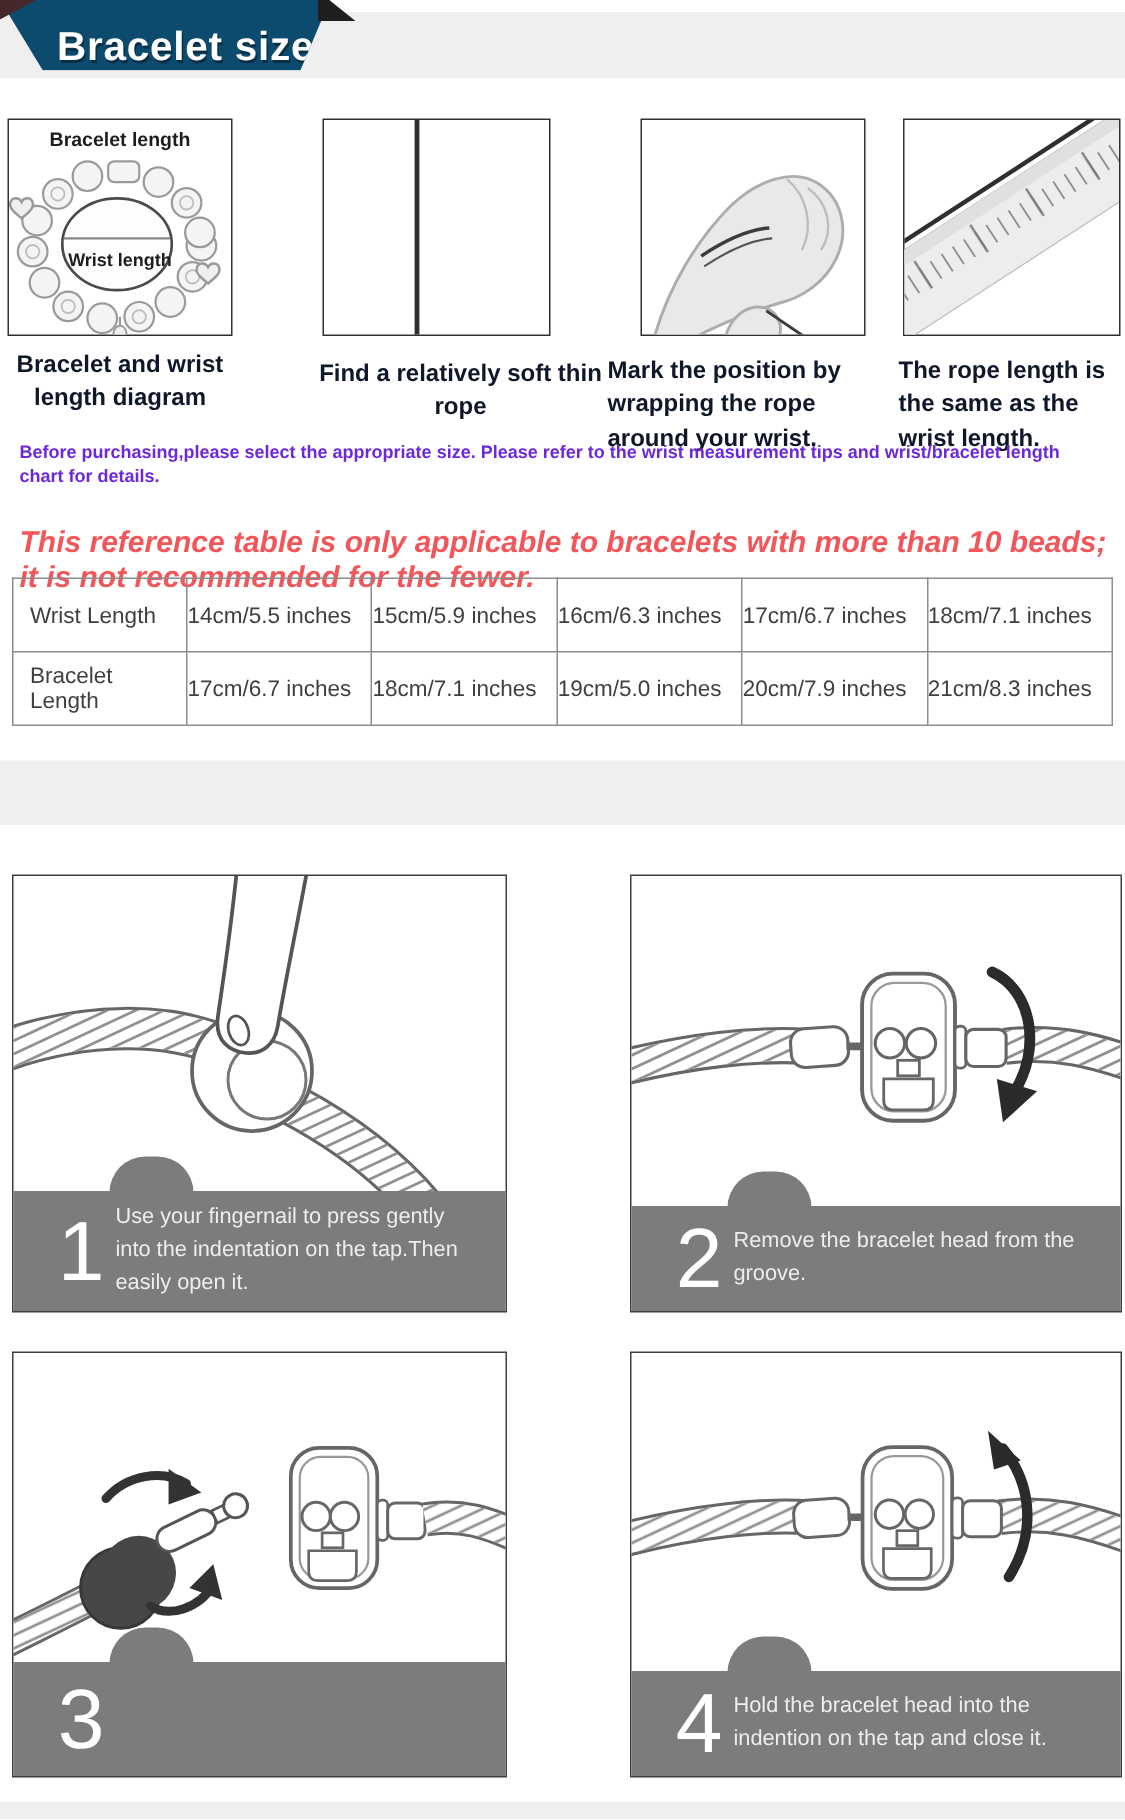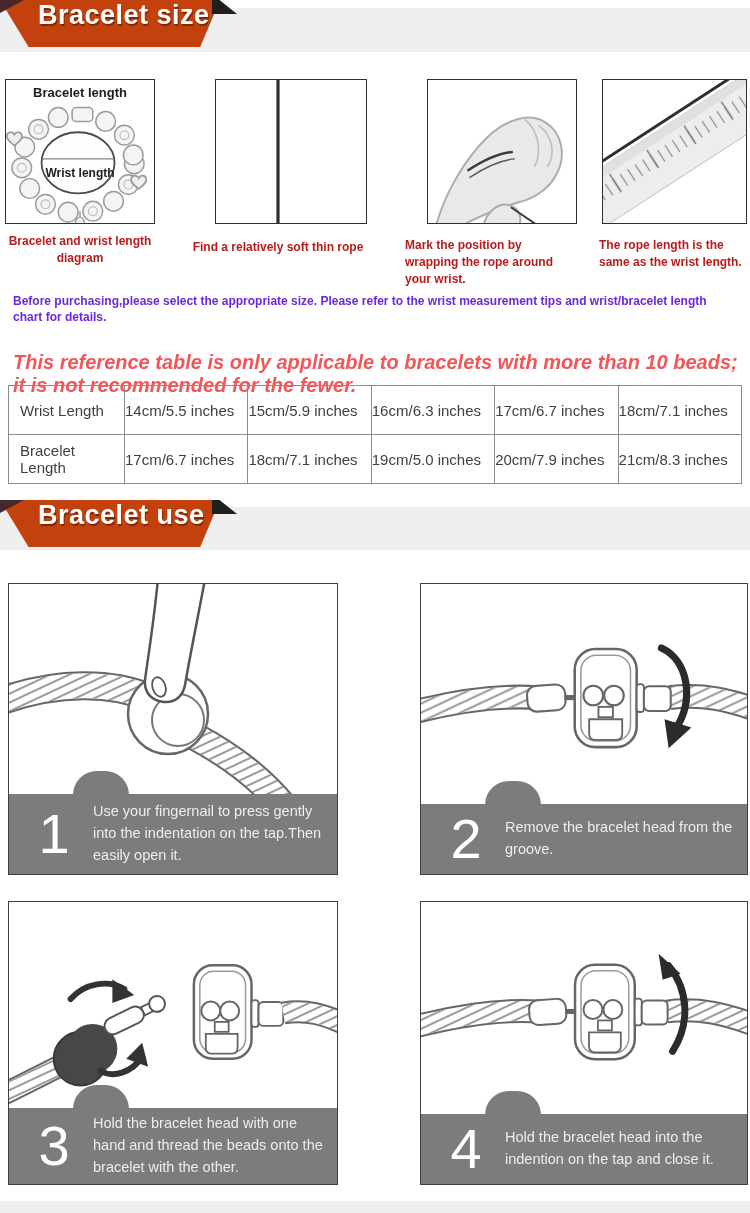--- a/index.html
+++ b/index.html
@@ -10,64 +10,64 @@
   
   .strip { position:absolute; left:0; width:750px; background:#efeff0; }
   .strip-1 { top:8px; height:44px; }
   .strip-2 { top:507px; height:43px; }
   .strip-bottom { top:1201px; height:12px; }
 
   
   .ribbon { position:absolute; left:0; width:240px; height:47px; }
   .ribbon-1 { top:0; } .ribbon-2 { top:500px; }
   .ribbon .body {
-    position:absolute; left:0; top:0; width:220px; height:47px; background:#c2410c;
+    position:absolute; left:0; top:0; width:220px; height:47px; background:#0c4a6e;
     clip-path:polygon(0 0,100% 0,91% 100%,13% 100%);
-    display:flex; align-items:flex-start;
+    display:flex; align-items:flex-end;
   }
   .ribbon .body span {
     padding-left:38px; color:#fff; font-size:27px; font-weight:700; letter-spacing:.5px;
     text-shadow:1px 2px 0 rgba(0,0,0,.35);
   }
   .ribbon .fold {
     position:absolute; left:212px; top:0; width:25px; height:14px; background:#1f1f1f;
     clip-path:polygon(0 0,30% 0,100% 100%,0 100%);
   }
   .ribbon .corner {
     position:absolute; left:0; top:0; width:24px; height:13px; background:#46282a;
     clip-path:polygon(0 0,100% 0,0 100%);
   }
 
   
   .mbox { position:absolute; top:79px; height:145px; background:#fff; border:1.5px solid #2f2f2f; }
   .mbox svg { width:100%; height:100%; display:block; }
   .mbox .lbl { position:absolute; width:100%; text-align:center; font-weight:700; color:#1d1d1d; }
   .lbl-top { top:5px; font-size:13px; }
   .lbl-mid { top:86px; font-size:12px; }
-  .caption { position:absolute; font-size:12px; font-weight:700; color:#b91c1c; line-height:1.4; }
+  .caption { position:absolute; font-size:16px; font-weight:700; color:#0f172a; line-height:1.4; }
 
   .intro { position:absolute; left:13px; top:294px; width:700px; font-size:12px; font-weight:700; color:#6d28d9; line-height:1.3; }
   .note { position:absolute; left:13px; top:351px; width:734px; font-size:20px; font-weight:700; color:#f25659;font-style:italic; }
 
   
   .tablewrap { position:absolute; left:8px; top:385px; width:734px; }
   table { width:100%; border-collapse:collapse; table-layout:fixed; }
   td { border:1px solid #8c8c8c; height:49px; font-size:15px; color:#3f3f3f; }
   td.rowhead { width:116px; text-align:left; padding-left:11px; }
 
   
   .panel { position:absolute; background:#fff; border:1px solid #3f3f3f; }
   .panel .art { position:absolute; left:0; top:0; width:100%; }
   .panel .art svg { width:100%; height:100%; display:block; }
   .band { position:absolute; left:0; right:0; bottom:0; background:#7c7c7e; display:flex; align-items:center; }
   .band::before { content:""; position:absolute; top:-23px; left:64px; width:56px; height:24px;
                   border-radius:28px 28px 0 0; background:#7c7c7e; }
   .band .num { position:relative; color:#fff; font-size:56px; line-height:1; width:46px; text-align:center;
                margin-left:22px; font-weight:400; flex:none; }
-  .band .txt { position:relative; flex:1; margin-left:16px; padding-right:14px; color:#ededee;
+  .band .txt { position:relative; flex:1; margin-left:0; padding-right:14px; color:#ededee;
                font-size:14.5px; line-height:1.5; font-weight:400; }
   .p1 { left:8px; top:583px; width:330px; height:292px; }
   .p2 { left:420px; top:583px; width:328px; height:292px; }
   .p3 { left:8px; top:901px; width:330px; height:284px; }
   .p4 { left:420px; top:901px; width:328px; height:284px; }
   .p1 .art { height:212px; } .p1 .band { height:80px; }
   .p2 .art { height:222px; } .p2 .band { height:70px; }
   .p3 .art { height:208px; } .p3 .band { height:76px; }
   .p4 .art { height:214px; } .p4 .band { height:70px; }
 </style>
@@ -156,21 +156,21 @@
         <rect x="-60" y="46" width="270" height="52" fill="#ededee" stroke="#c5c5c5" stroke-width="1"></rect>
         <rect x="-60" y="46" width="270" height="9" fill="#e0e0e1"></rect>
         <line x1="-60" y1="41" x2="210" y2="41" stroke="#2f2f2f" stroke-width="3"></line>
         <rect x="-60" y="62" width="270" height="14" fill="url(#tickS)"></rect>
         <rect x="-60" y="56" width="270" height="22" fill="url(#tickL)"></rect>
       </g>
     </svg>
   </div>
 
   <div class="caption" style="left:8px;  top:233px; width:144px; text-align:center;">Bracelet and wrist length diagram</div>
-  <div class="caption" style="left:173px; top:239px; width:210px; text-align:center;">Find a relatively soft thin rope</div>
+  <div class="caption" style="left:202px; top:239px; width:210px; text-align:center;">Find a relatively soft thin rope</div>
   <div class="caption" style="left:405px; top:237px; width:165px;">Mark the position by wrapping the rope around your wrist.</div>
   <div class="caption" style="left:599px; top:237px; width:152px;">The rope length is the same as the wrist length.</div>
 
   <p class="intro">Before purchasing,please select the appropriate size. Please refer to the wrist measurement tips and wrist/bracelet length chart for details.</p>
   <p class="note">This reference table is only applicable to bracelets with more than 10 beads; it is not recommended for the fewer.</p>
 
   <div class="tablewrap">
     <table>
       <tbody>
           <tr>
@@ -187,27 +187,20 @@
         <td>18cm/7.1 inches</td>
         <td>19cm/5.0 inches</td>
         <td>20cm/7.9 inches</td>
         <td>21cm/8.3 inches</td>
       </tr>
     </tbody>
       </table>
   </div>
 
   <div class="strip strip-2"></div>
-  <div class="ribbon ribbon-2">
-    <div class="body">
-      <span>Bracelet use</span>
-    </div>
-    <div class="fold"></div>
-    <div class="corner"></div>
-  </div>
 
   <div class="panel p1">
     <div class="art">
       <svg viewBox="0 0 330 212" preserveAspectRatio="xMidYMid slice">
         <defs>
             <pattern id="hA" width="8" height="8" patternUnits="userSpaceOnUse" patternTransform="rotate(65)">
           <line x1="4" y1="0" x2="4" y2="8" stroke="#8f8f8f" stroke-width="1.8"></line>
             </pattern>
           </defs>
         <path d="M-10 118 C 50 96 105 98 142 114" fill="none" stroke="#666" stroke-width="29" stroke-linecap="round"></path>
@@ -292,21 +285,20 @@
         <path d="M198 133 L 230 133 L 230 147 Q 230 153 224 153 L 204 153 Q 198 153 198 147 Z" fill="#fff" stroke="#666" stroke-width="1.8"></path>
         <rect x="244" y="99" width="7" height="27" rx="3" fill="#fff" stroke="#666" stroke-width="1.8"></rect>
         <rect x="251" y="101" width="25" height="24" rx="5" fill="#fff" stroke="#666" stroke-width="2"></rect>
         <path d="M276 112 C 300 108 318 114 340 124" fill="none" stroke="#666" stroke-width="23"></path>
         <path d="M276 112 C 300 108 318 114 340 124" fill="none" stroke="#fff" stroke-width="19"></path>
         <path d="M276 112 C 300 108 318 114 340 124" fill="none" stroke="url(#hC)" stroke-width="19"></path>
       </svg>
     </div>
     <div class="band">
       <div class="num">3</div>
-      <div class="txt">Hold the bracelet head with one hand and thread the beads onto the bracelet with the other.</div>
     </div>
   </div>
 
   <div class="panel p4">
     <div class="art">
       <svg viewBox="0 0 330 215" preserveAspectRatio="xMidYMid slice">
         <defs>
             <pattern id="hD" width="8" height="8" patternUnits="userSpaceOnUse" patternTransform="rotate(65)">
           <line x1="4" y1="0" x2="4" y2="8" stroke="#8f8f8f" stroke-width="1.8"></line>
             </pattern>

